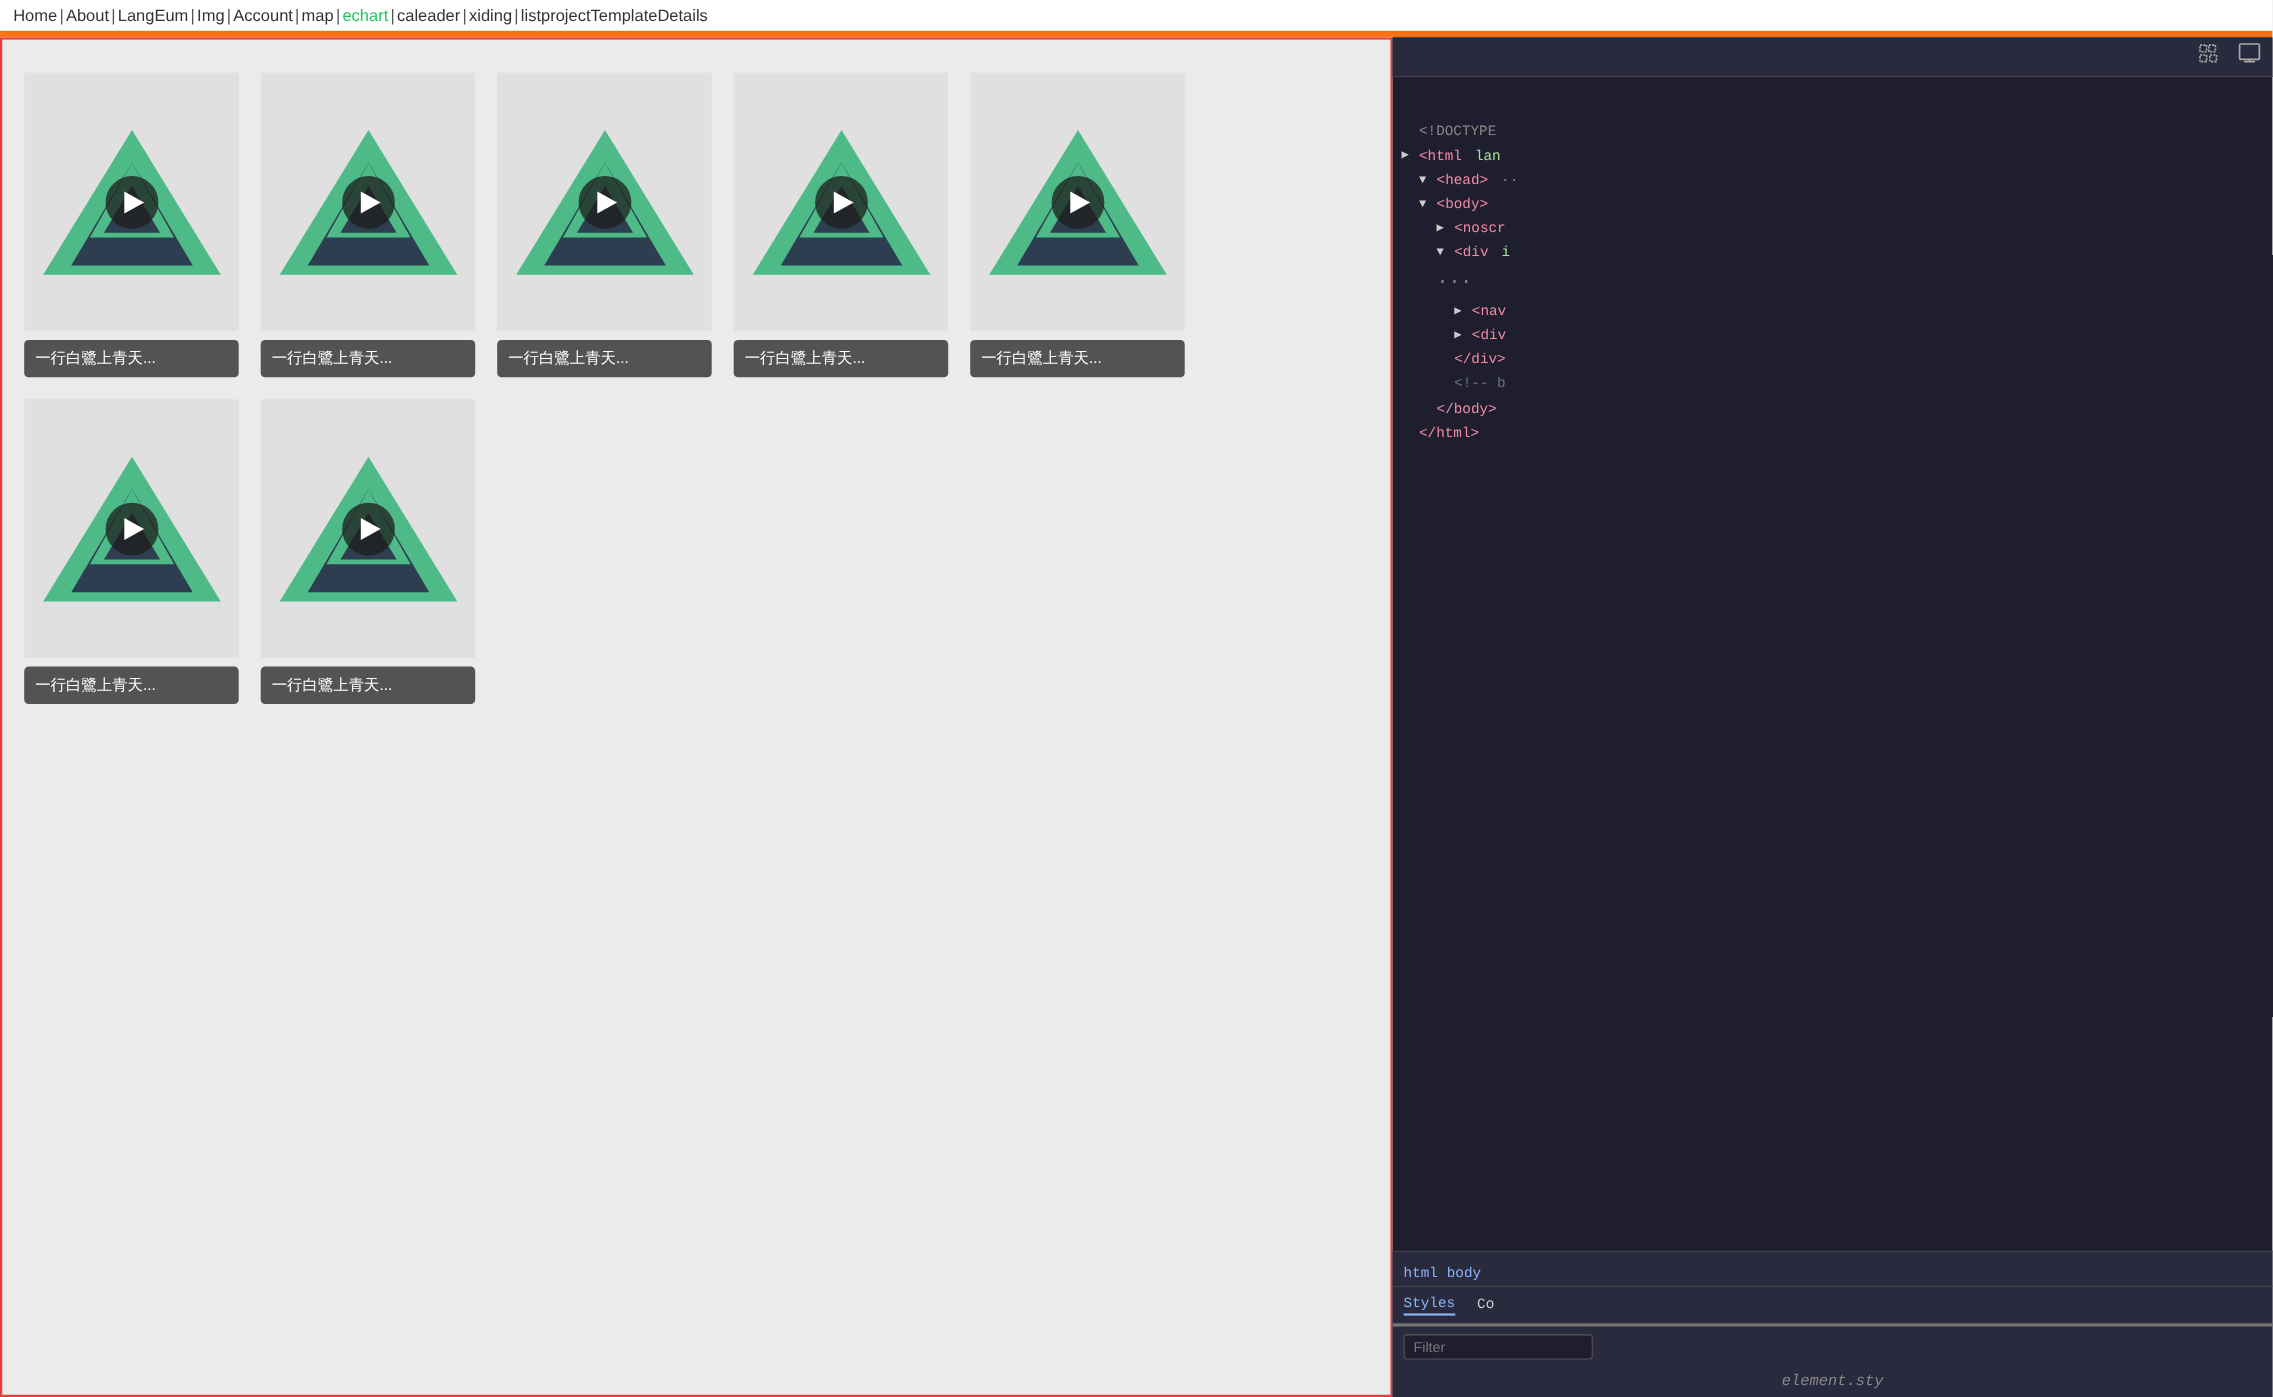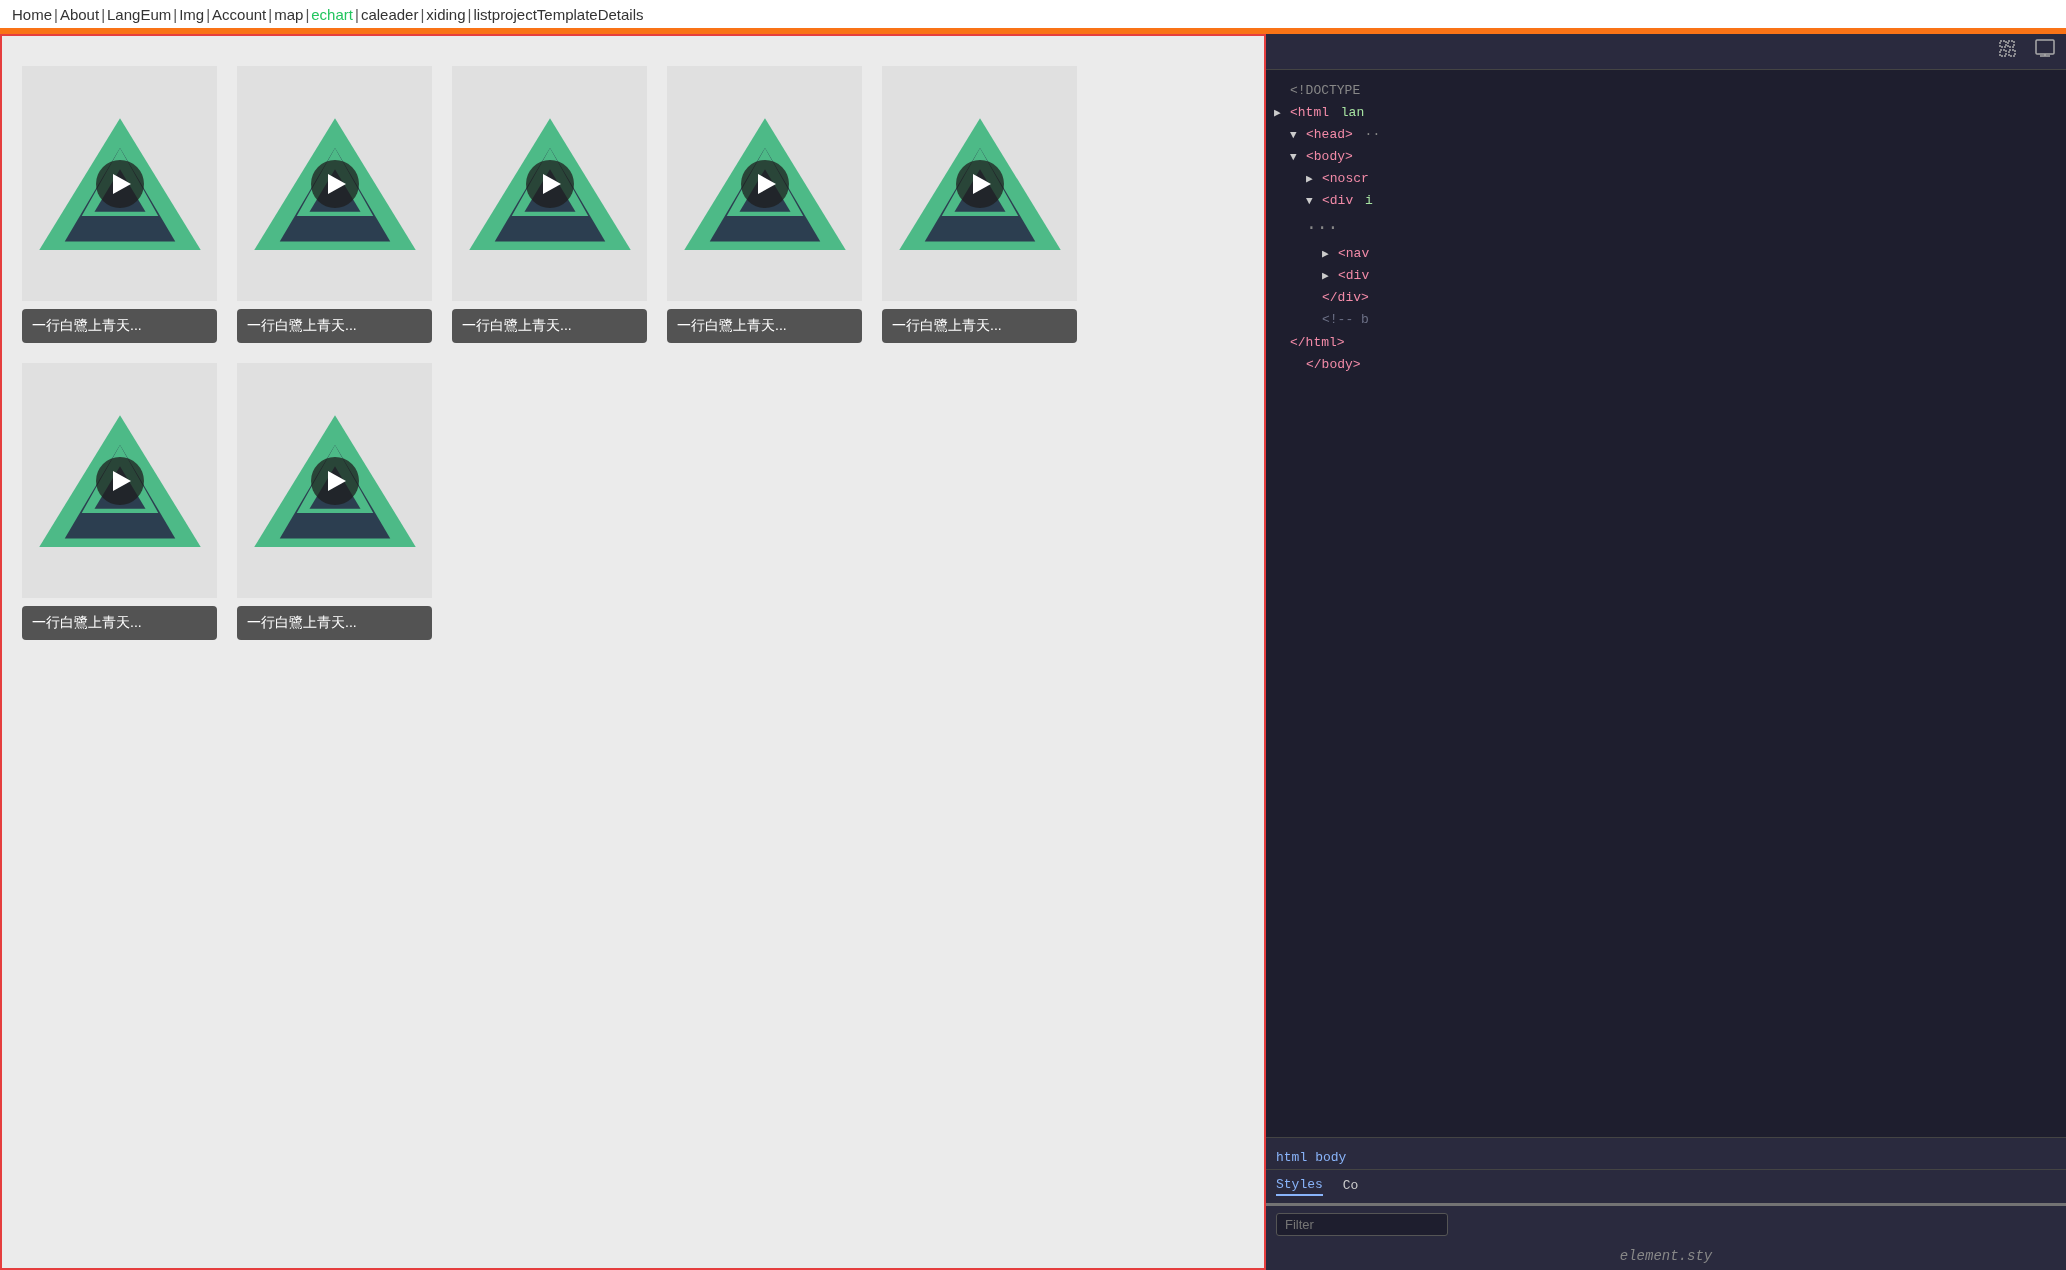--- a/index.html
+++ b/index.html
@@ -128,20 +128,21 @@
     
     #devtools-panel {
       width: 800px;
       background: #1e1e2e;
       color: #cdd6f4;
       font-family: 'Courier New', monospace;
       font-size: 13px;
       display: flex;
       flex-direction: column;
       min-height: 1236px;
+      gap: 29px;
     }
 
     #devtools-toolbar {
       background: #2a2a3e;
       display: flex;
       align-items: center;
       justify-content: flex-end;
       padding: 4px 10px;
       gap: 16px;
       border-bottom: 1px solid #444;
@@ -465,27 +466,27 @@
         <span class="dt-tag">&lt;div</span>
       </div>
       <div class="code-line indent2">
         <span class="code-arrow"> </span>
         <span class="dt-tag">&lt;/div&gt;</span>
       </div>
       <div class="code-line indent2">
         <span class="code-arrow"> </span>
         <span class="dt-comment">&lt;!-- b</span>
       </div>
+      <div class="code-line indent1">
+        <span class="code-arrow"> </span>
+        <span class="dt-tag">&lt;/body&gt;</span>
+      </div>
       <div class="code-line">
         <span class="code-arrow"> </span>
         <span class="dt-tag">&lt;/html&gt;</span>
-      </div>
-      <div class="code-line indent1">
-        <span class="code-arrow"> </span>
-        <span class="dt-tag">&lt;/body&gt;</span>
       </div>
     </div>
 
     <div id="devtools-bottom">
       <div id="breadcrumb-bar">
         <span class="bc-item">html</span>
         <span style="color:#888;"> </span>
         <span class="bc-item">body</span>
       </div>
       <div id="tabs-bar">

